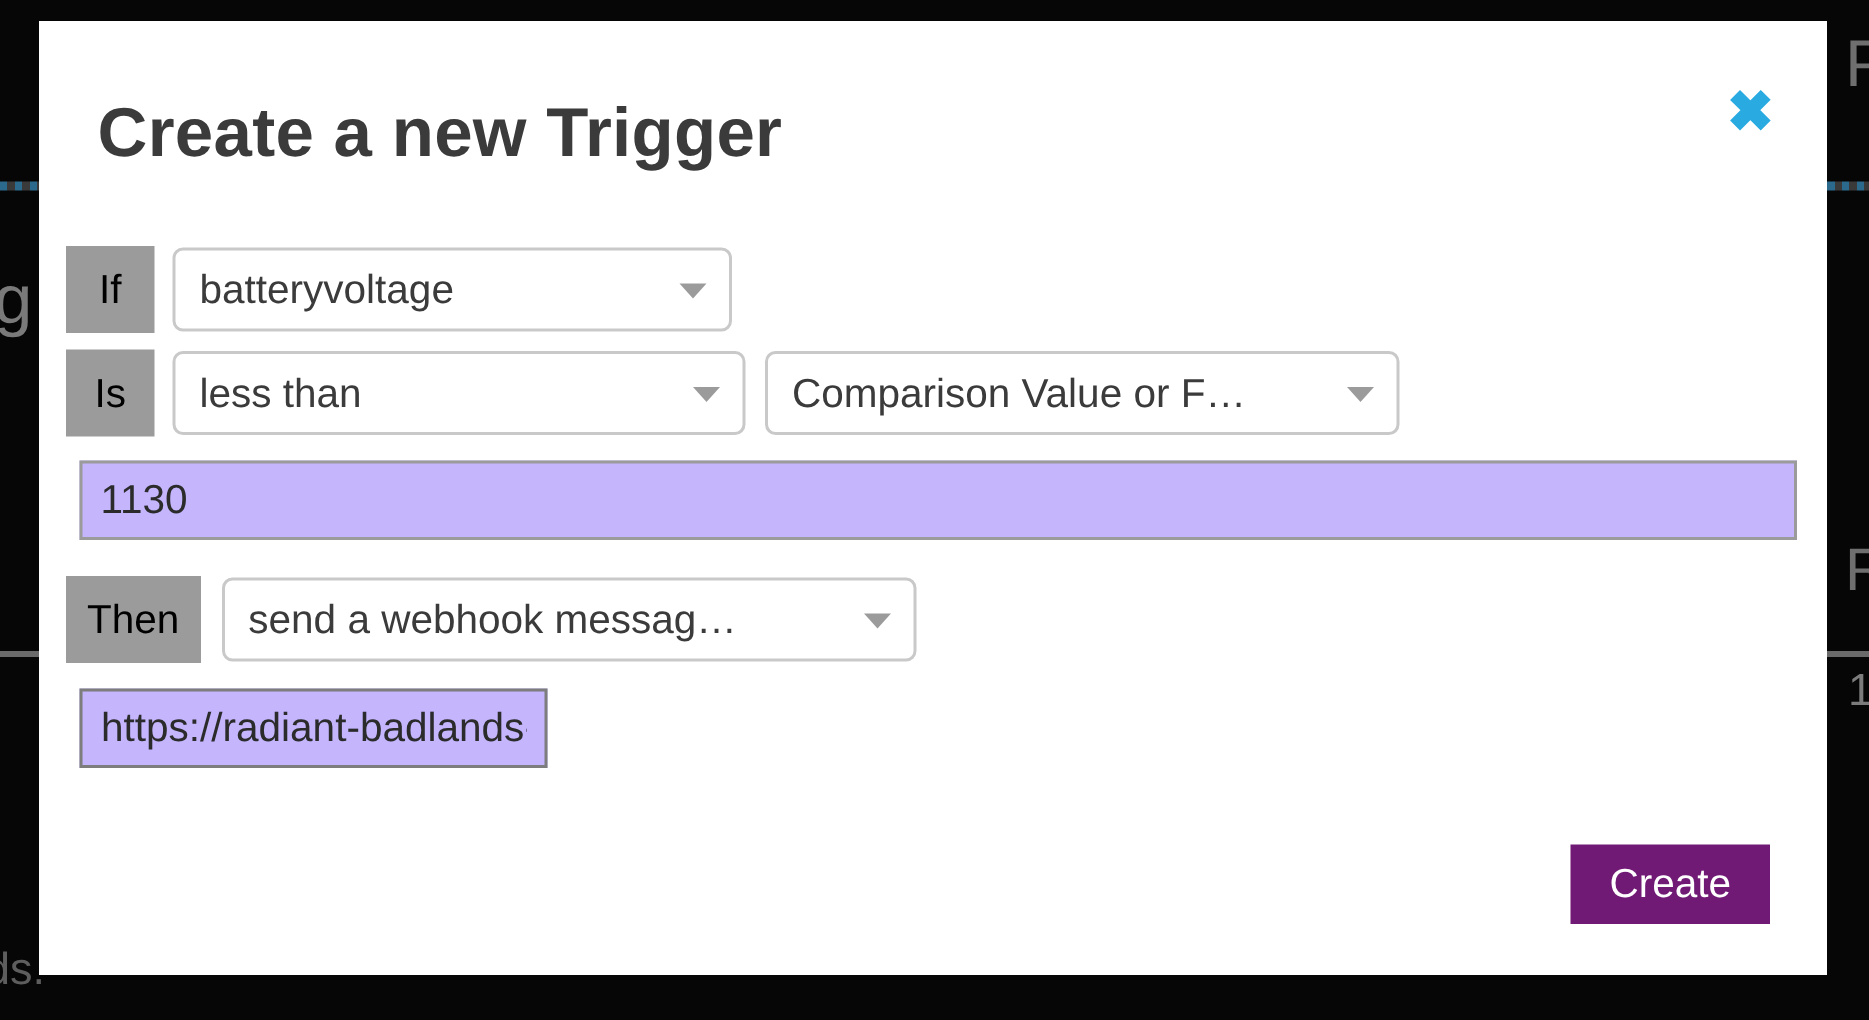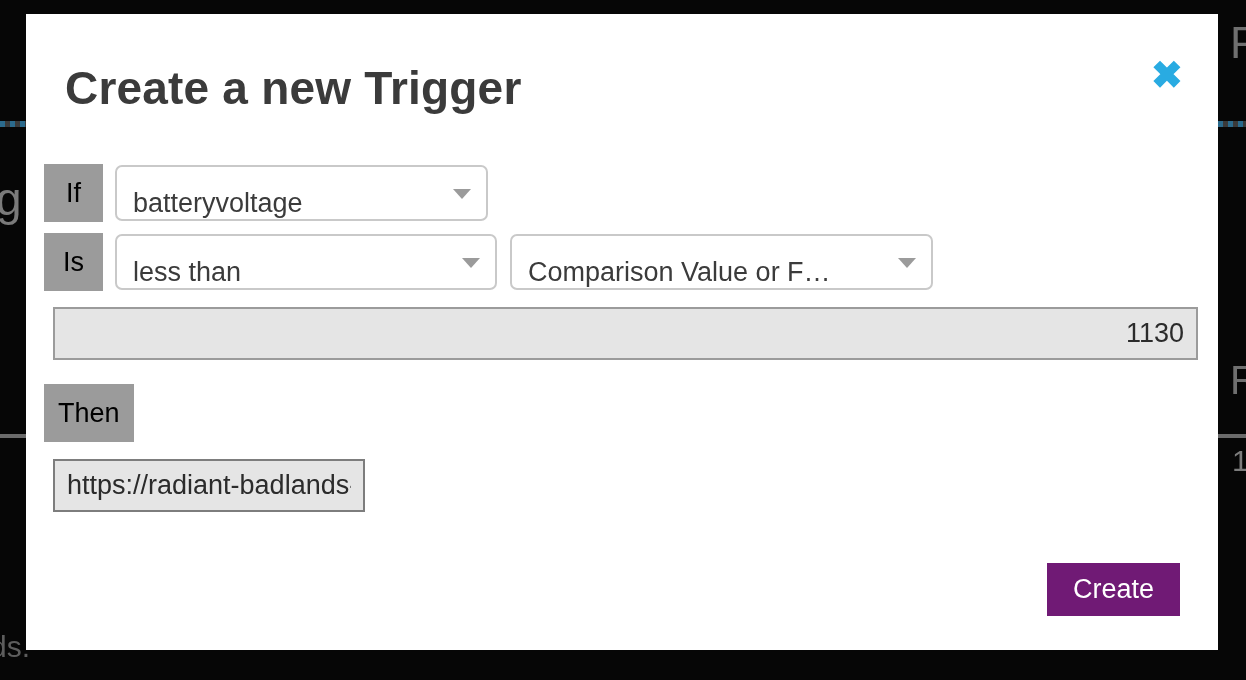--- a/index.html
+++ b/index.html
@@ -117,21 +117,21 @@
     flex: none;
   }
 
   .select {
     position: relative;
     height: 56px;
     border: 2px solid #c9c9c9;
     border-radius: 7px;
     background: #ffffff;
     display: flex;
-    align-items: flex-end;
+    align-items: center;
     box-sizing: border-box;
     padding: 0 44px 0 16px;
     font-size: 27px;
     color: #3b3b3b;
     margin-left: 12px;
     cursor: pointer;
     white-space: nowrap;
     overflow: hidden;
   }
   .select .caret {
@@ -145,27 +145,26 @@
     border-top: 10px solid #9b9b9b;
   }
   .select-metric     { width: 373px; }
   .select-operator   { width: 382px; }
   .select-comparison { width: 423px; margin-left: 13px; }
   .select-action     { width: 463px; margin-left: 14px; }
 
   .text-input {
     box-sizing: border-box;
     border: 2px solid #9b9b9b;
-    background: #e5e5e5;
+    background: #c4b5fd;
     font-family: "Liberation Sans", sans-serif;
     font-size: 27px;
     color: #2b2b2b;
     padding: 0 12px;
     outline: none;
-    text-align: right;
   }
   .input-value {
     width: 1145px;
     height: 53px;
     margin: 5px 0 13px 9px;
   }
   .input-webhook {
     width: 312px;
     height: 53px;
     border: 2px solid #7d7d7d;
@@ -240,20 +239,24 @@
         <span class="caret"></span>
       </div>
     </div>
 
     <div class="row">
       <input class="text-input input-value" type="text" value="1130" style="">
     </div>
 
     <div class="row">
       <div class="chip">Then</div>
+      <div class="select select-action">
+        <span>send a webhook messag…</span>
+        <span class="caret"></span>
+      </div>
     </div>
 
     <div class="row">
       <input class="text-input input-webhook" type="text" value="https://radiant-badlands-4" style="">
     </div>
 
   </div>
 
   <div class="footer">
     <button class="btn btn-create">Create</button>

